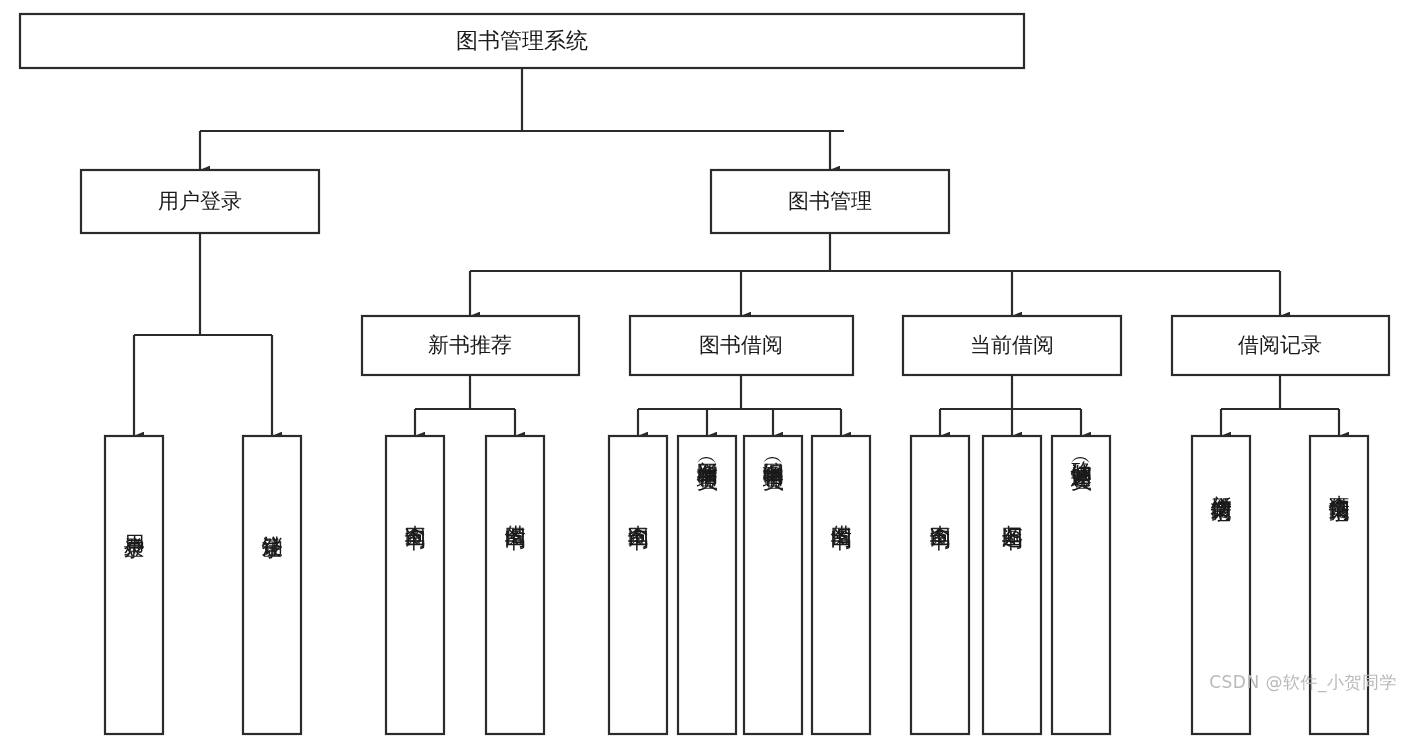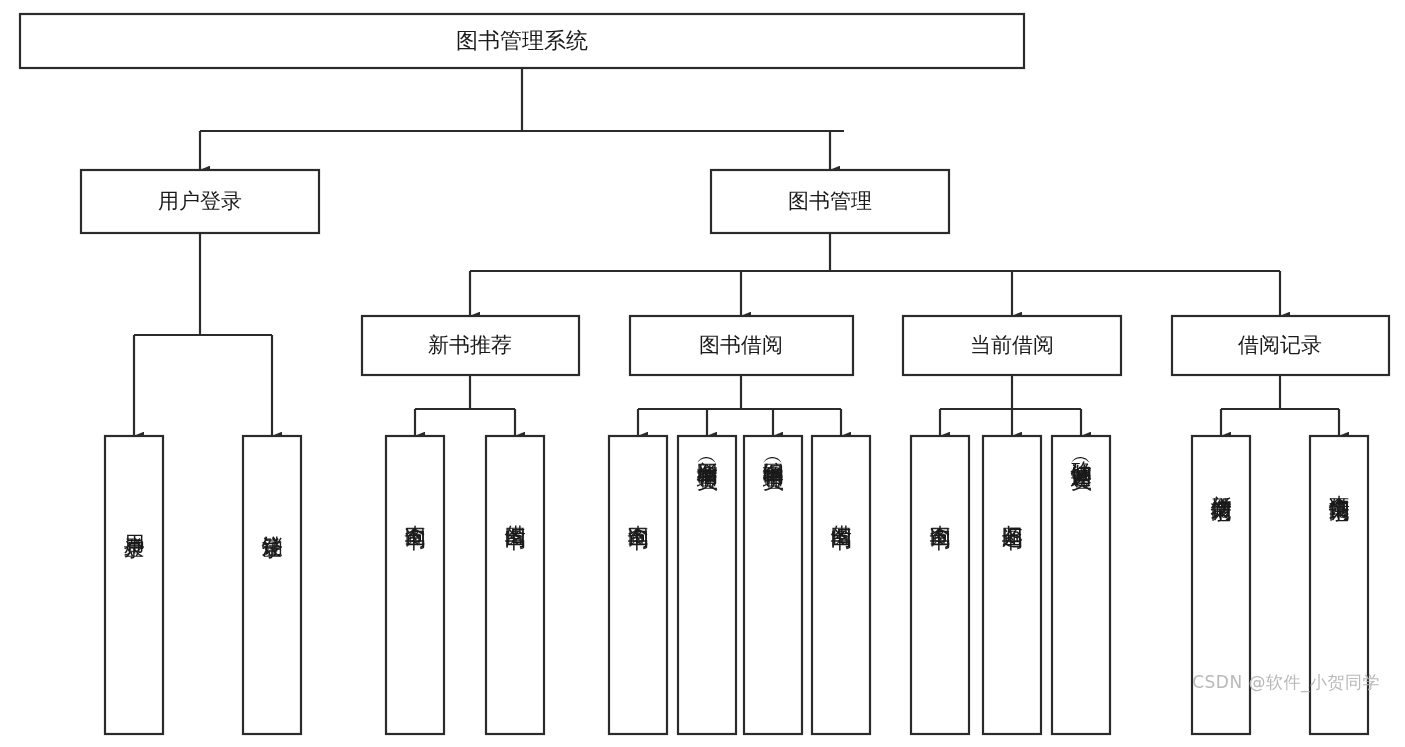--- a/index.html
+++ b/index.html
@@ -67,21 +67,21 @@
     text-orientation: upright;
     font-family: "DejaVu Sans", "Liberation Sans", sans-serif;
     font-size: 21px;
     line-height: 1.08;
     color: #1a1a1a;
     letter-spacing: 1.5px;
     white-space: nowrap;
   }
   .watermark {
     position: absolute;
-    right: 25px;
+    right: 8px;
     bottom: 6px;
     font-family: "DejaVu Sans", "Liberation Sans", sans-serif;
     font-size: 17px;
     color: #b9b9b9;
     letter-spacing: 0.5px;
     white-space: nowrap;
   }
 </style>
 </head>
 <body>

